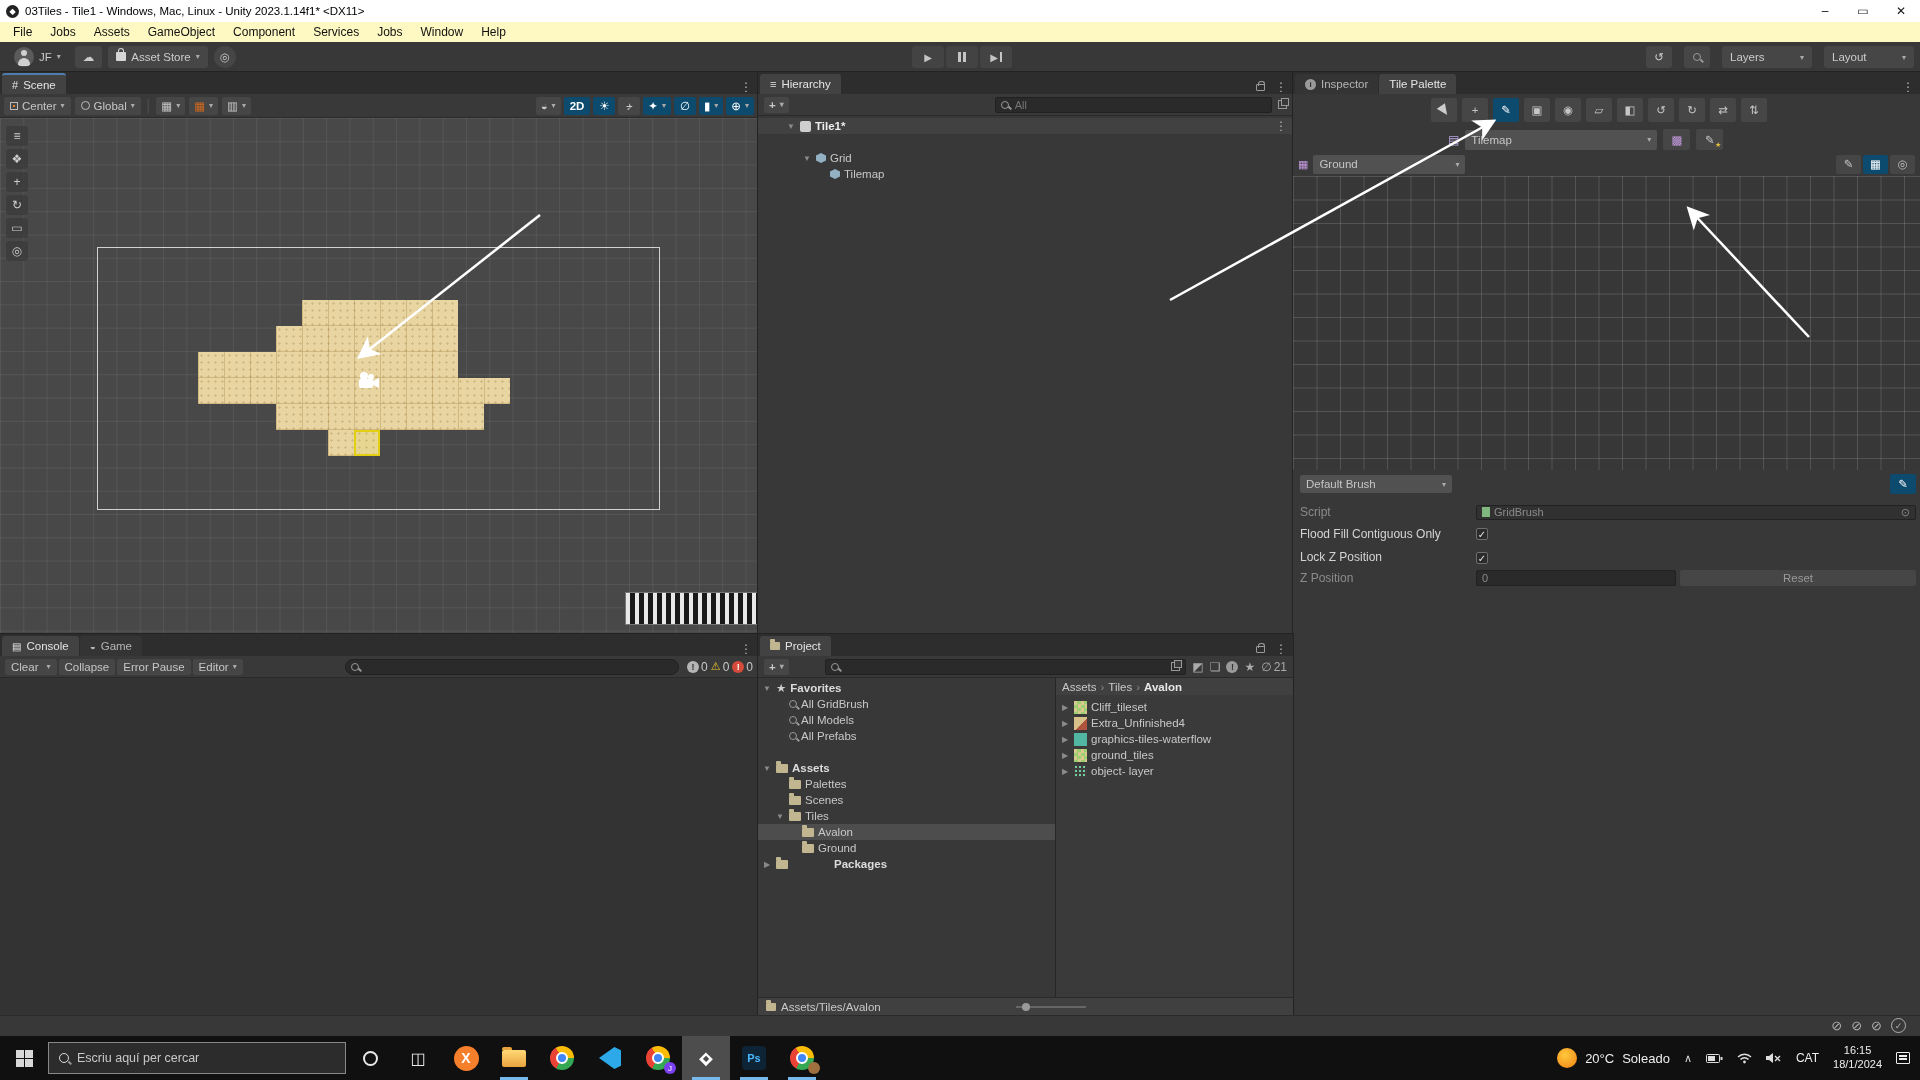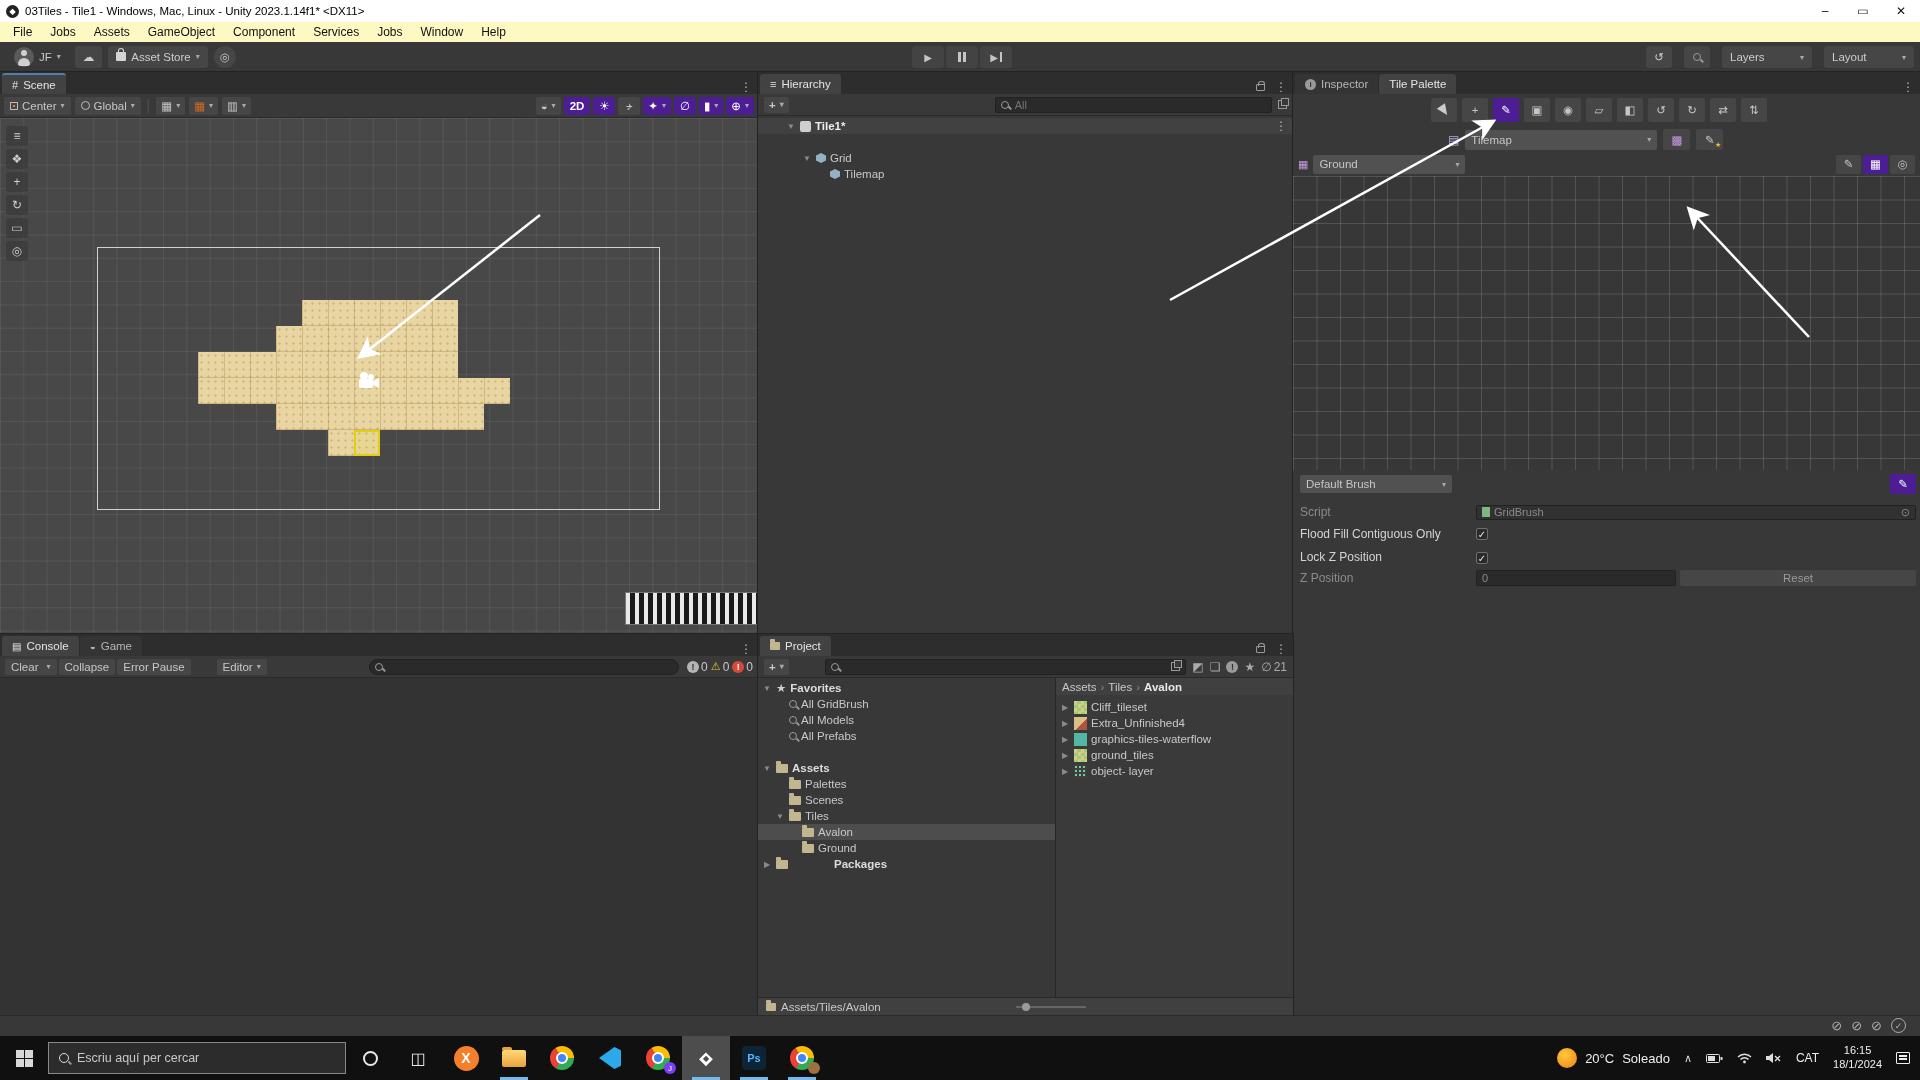--- a/index.html
+++ b/index.html
@@ -25,21 +25,21 @@
   
   .panel{position:absolute;background:#383838;outline:1px solid #232323;}
   .tabbar{position:absolute;left:0;top:0;right:0;height:22px;background:#2d2d2d;display:flex;align-items:flex-end;padding-left:2px;}
   .tab{height:20px;padding:0 10px;display:flex;align-items:center;gap:5px;font-size:11.5px;color:#b5b5b5;background:#343434;margin-right:1px;border-radius:3px 3px 0 0;}
   .tab.active{background:#424242;color:#e4e4e4;}
   .tab.focus{border-top:2px solid #4f7dad;height:21px;}
   .kebab{margin-left:auto;color:#bbb;font-size:12px;padding:0 6px;}
   .toolrow{position:absolute;background:#393939;border-bottom:1px solid #2a2a2a;display:flex;align-items:center;}
   .field{background:#2a2a2a;border:1px solid #212121;border-radius:2px;color:#999;display:flex;align-items:center;gap:4px;padding:0 5px;font-size:11px;}
   .btn{background:#464646;border-radius:2px;color:#c6c6c6;display:flex;align-items:center;justify-content:center;font-size:11.5px;gap:4px;}
-  .btn.blue{background:#4c1d95;color:#fff;}
+  .btn.blue{background:#0c4a6e;color:#fff;}
   .dim{color:#8b8b8b;}
   
   .mag{width:8px;height:8px;border:1.5px solid #999;border-radius:50%;position:relative;display:inline-block;flex:none;}
   .mag:after{content:'';position:absolute;width:4px;height:1.5px;background:#999;transform:rotate(45deg);right:-4px;bottom:-1px;}
   .lock{width:9px;height:7px;border:1px solid #999;border-radius:1px;position:relative;display:inline-block;}
   .lock:before{content:'';position:absolute;top:-4px;left:1px;width:5px;height:4px;border:1px solid #999;border-bottom:none;border-radius:3px 3px 0 0;}
   .openic{width:9px;height:9px;border:1px solid #999;position:relative;display:inline-block;}
   .openic:before{content:'';position:absolute;right:-3px;top:-3px;width:6px;height:6px;border:1px solid #999;background:#393939;}
   .fold{width:12px;height:9px;background:#c2b690;border-radius:1px;position:relative;display:inline-block;flex:none;}
   .fold:before{content:'';position:absolute;top:-3px;left:0;width:5px;height:3px;background:inherit;border-radius:1px 1px 0 0;}
@@ -361,21 +361,21 @@
       <div class="btn" style="height:16px;padding:0 6px;gap:8px;">
           <span>Clear</span>
           <span class="caret">▾</span>
         </div>
       <div class="btn" style="height:16px;padding:0 6px;text-align:center;">
           <span>Collapse</span>
         </div>
       <div class="btn" style="height:16px;padding:0 6px;">
           <span>Error Pause</span>
         </div>
-      <div class="btn" style="height:16px;padding:0 6px;margin-left:24px;">
+      <div class="btn" style="height:16px;padding:0 6px;">
           <span>Editor</span>
           <span class="caret">▾</span>
         </div>
       <div class="field" style="margin-left:100px;flex:1;height:16px;border-radius:8px;">
           <span class="mag"></span>
         </div>
       <div style="display:flex;align-items:center;gap:3px;padding-left:6px;">
         <span style="display:flex;align-items:center;gap:2px;">
             <span style="width:12px;height:12px;border-radius:50%;background:#b5b5b5;color:#333;font-size:9px;font-weight:bold;display:flex;align-items:center;justify-content:center;">!</span>
             <span>0</span>

